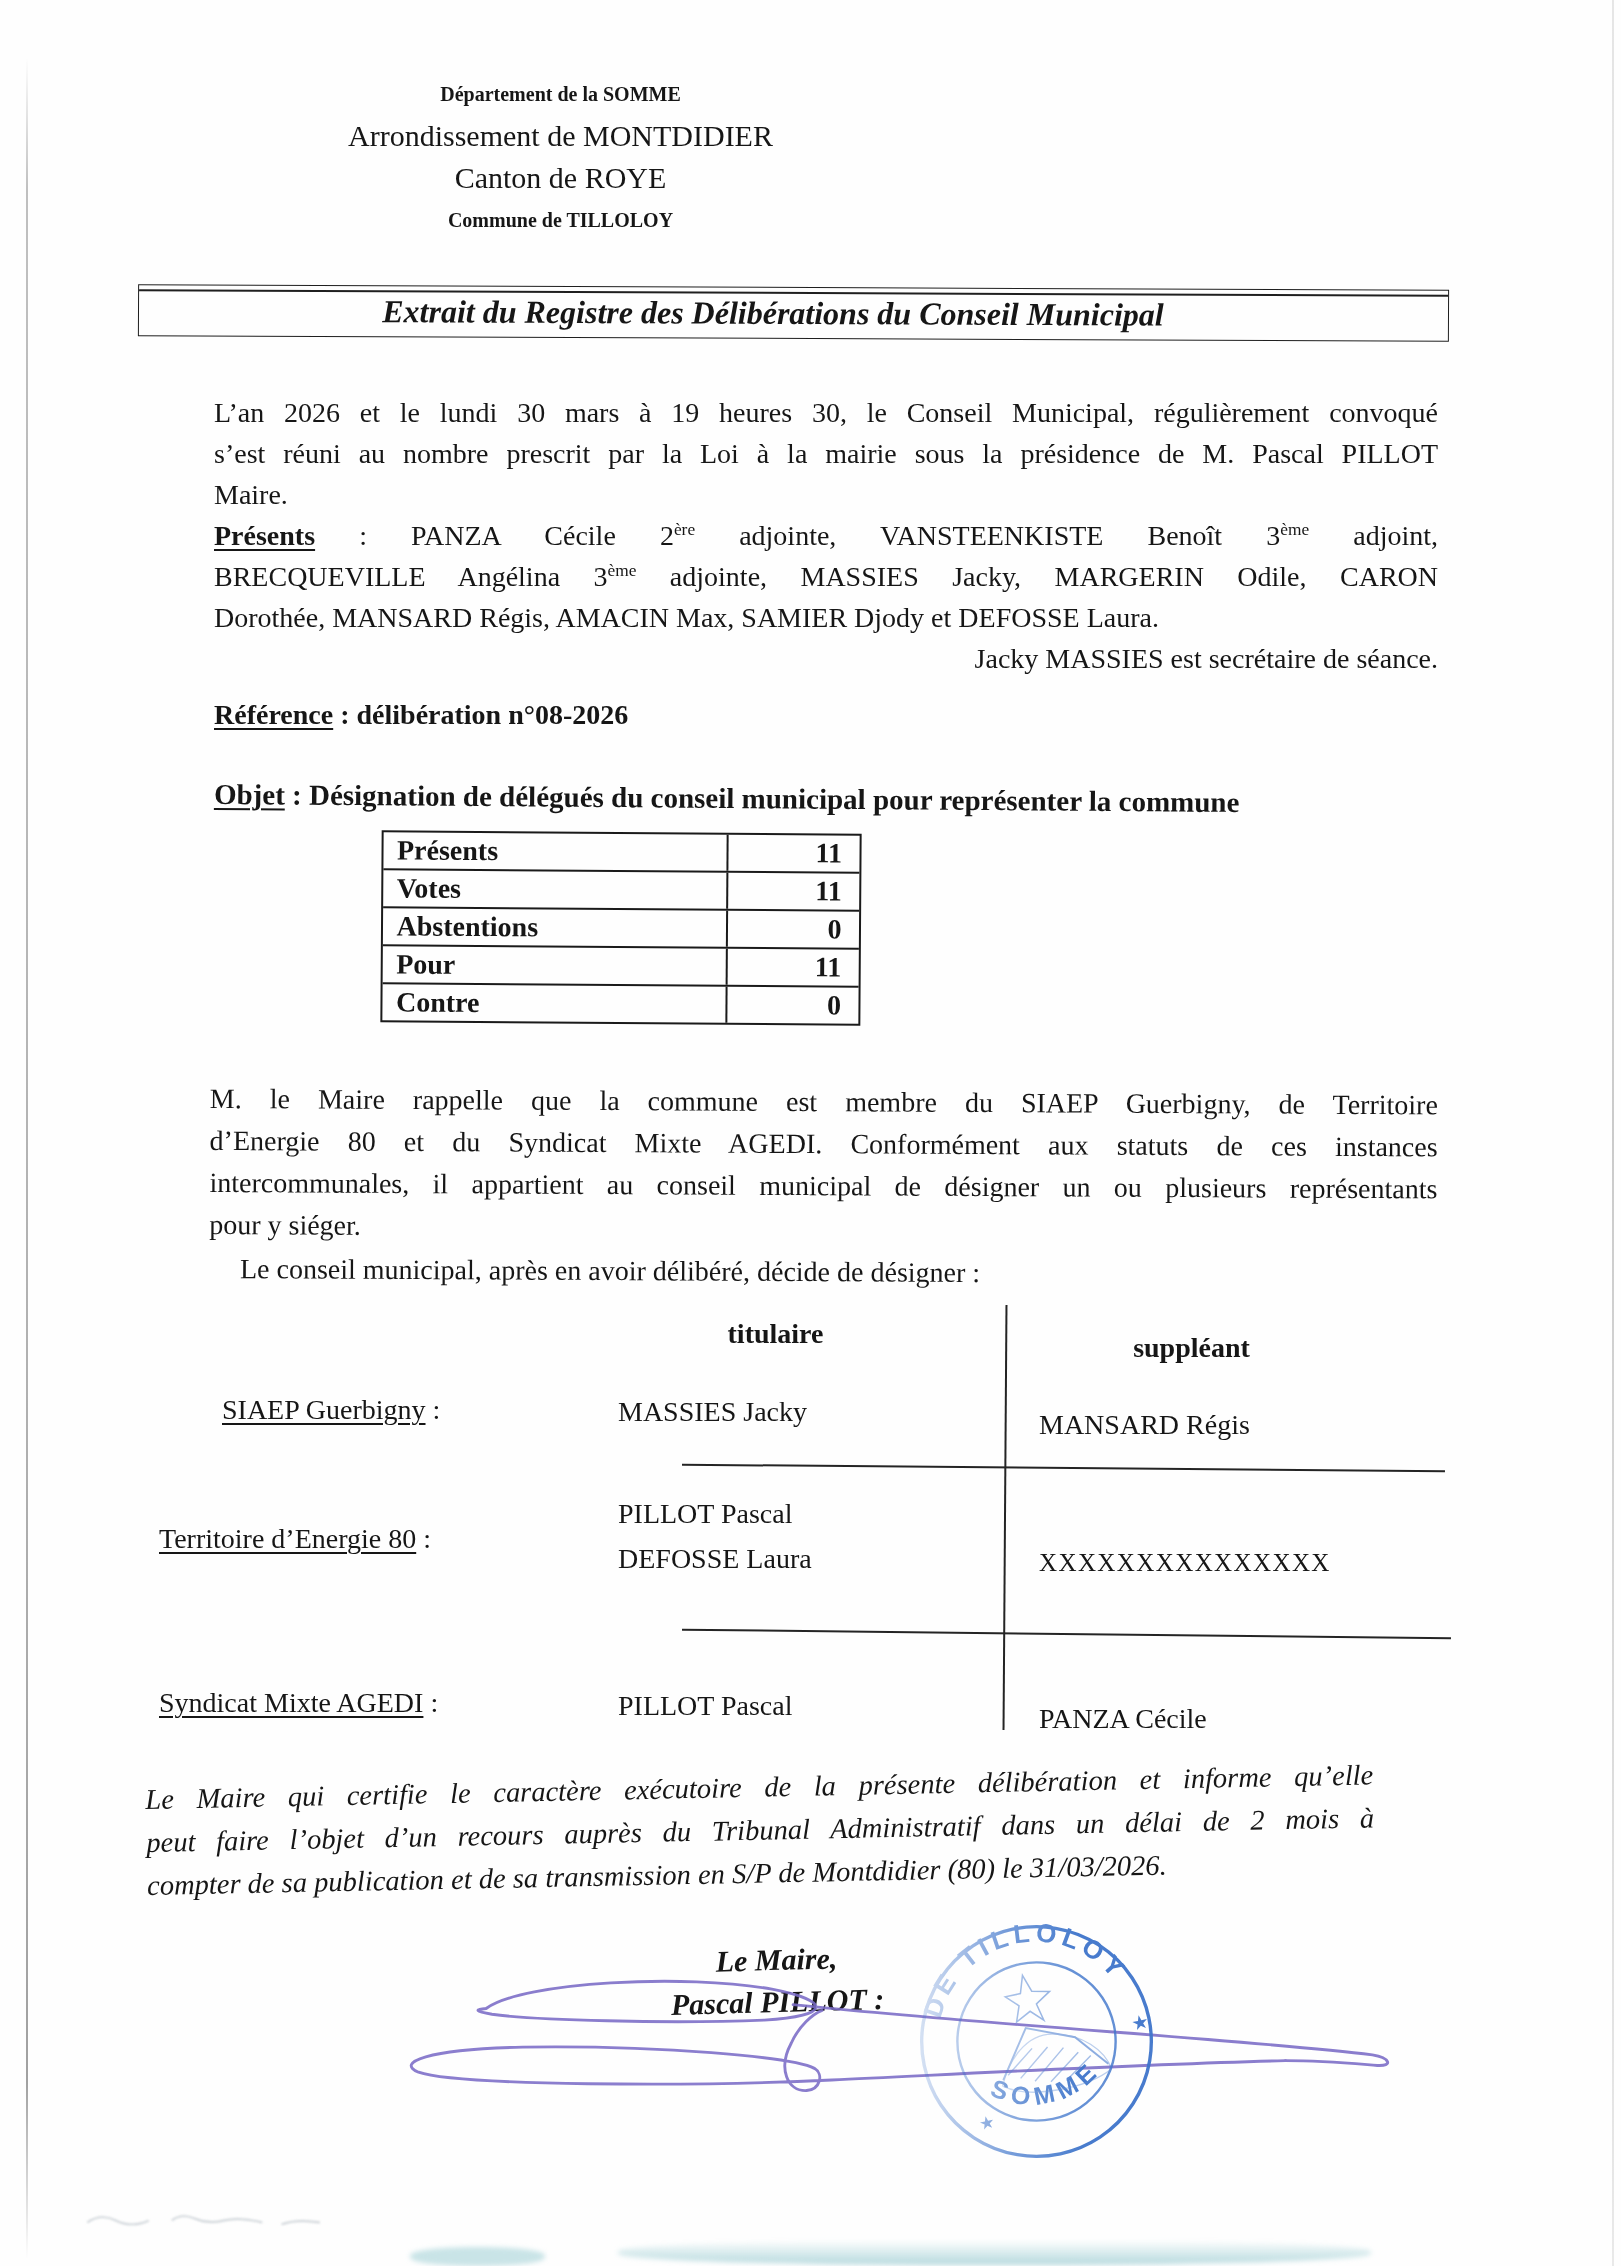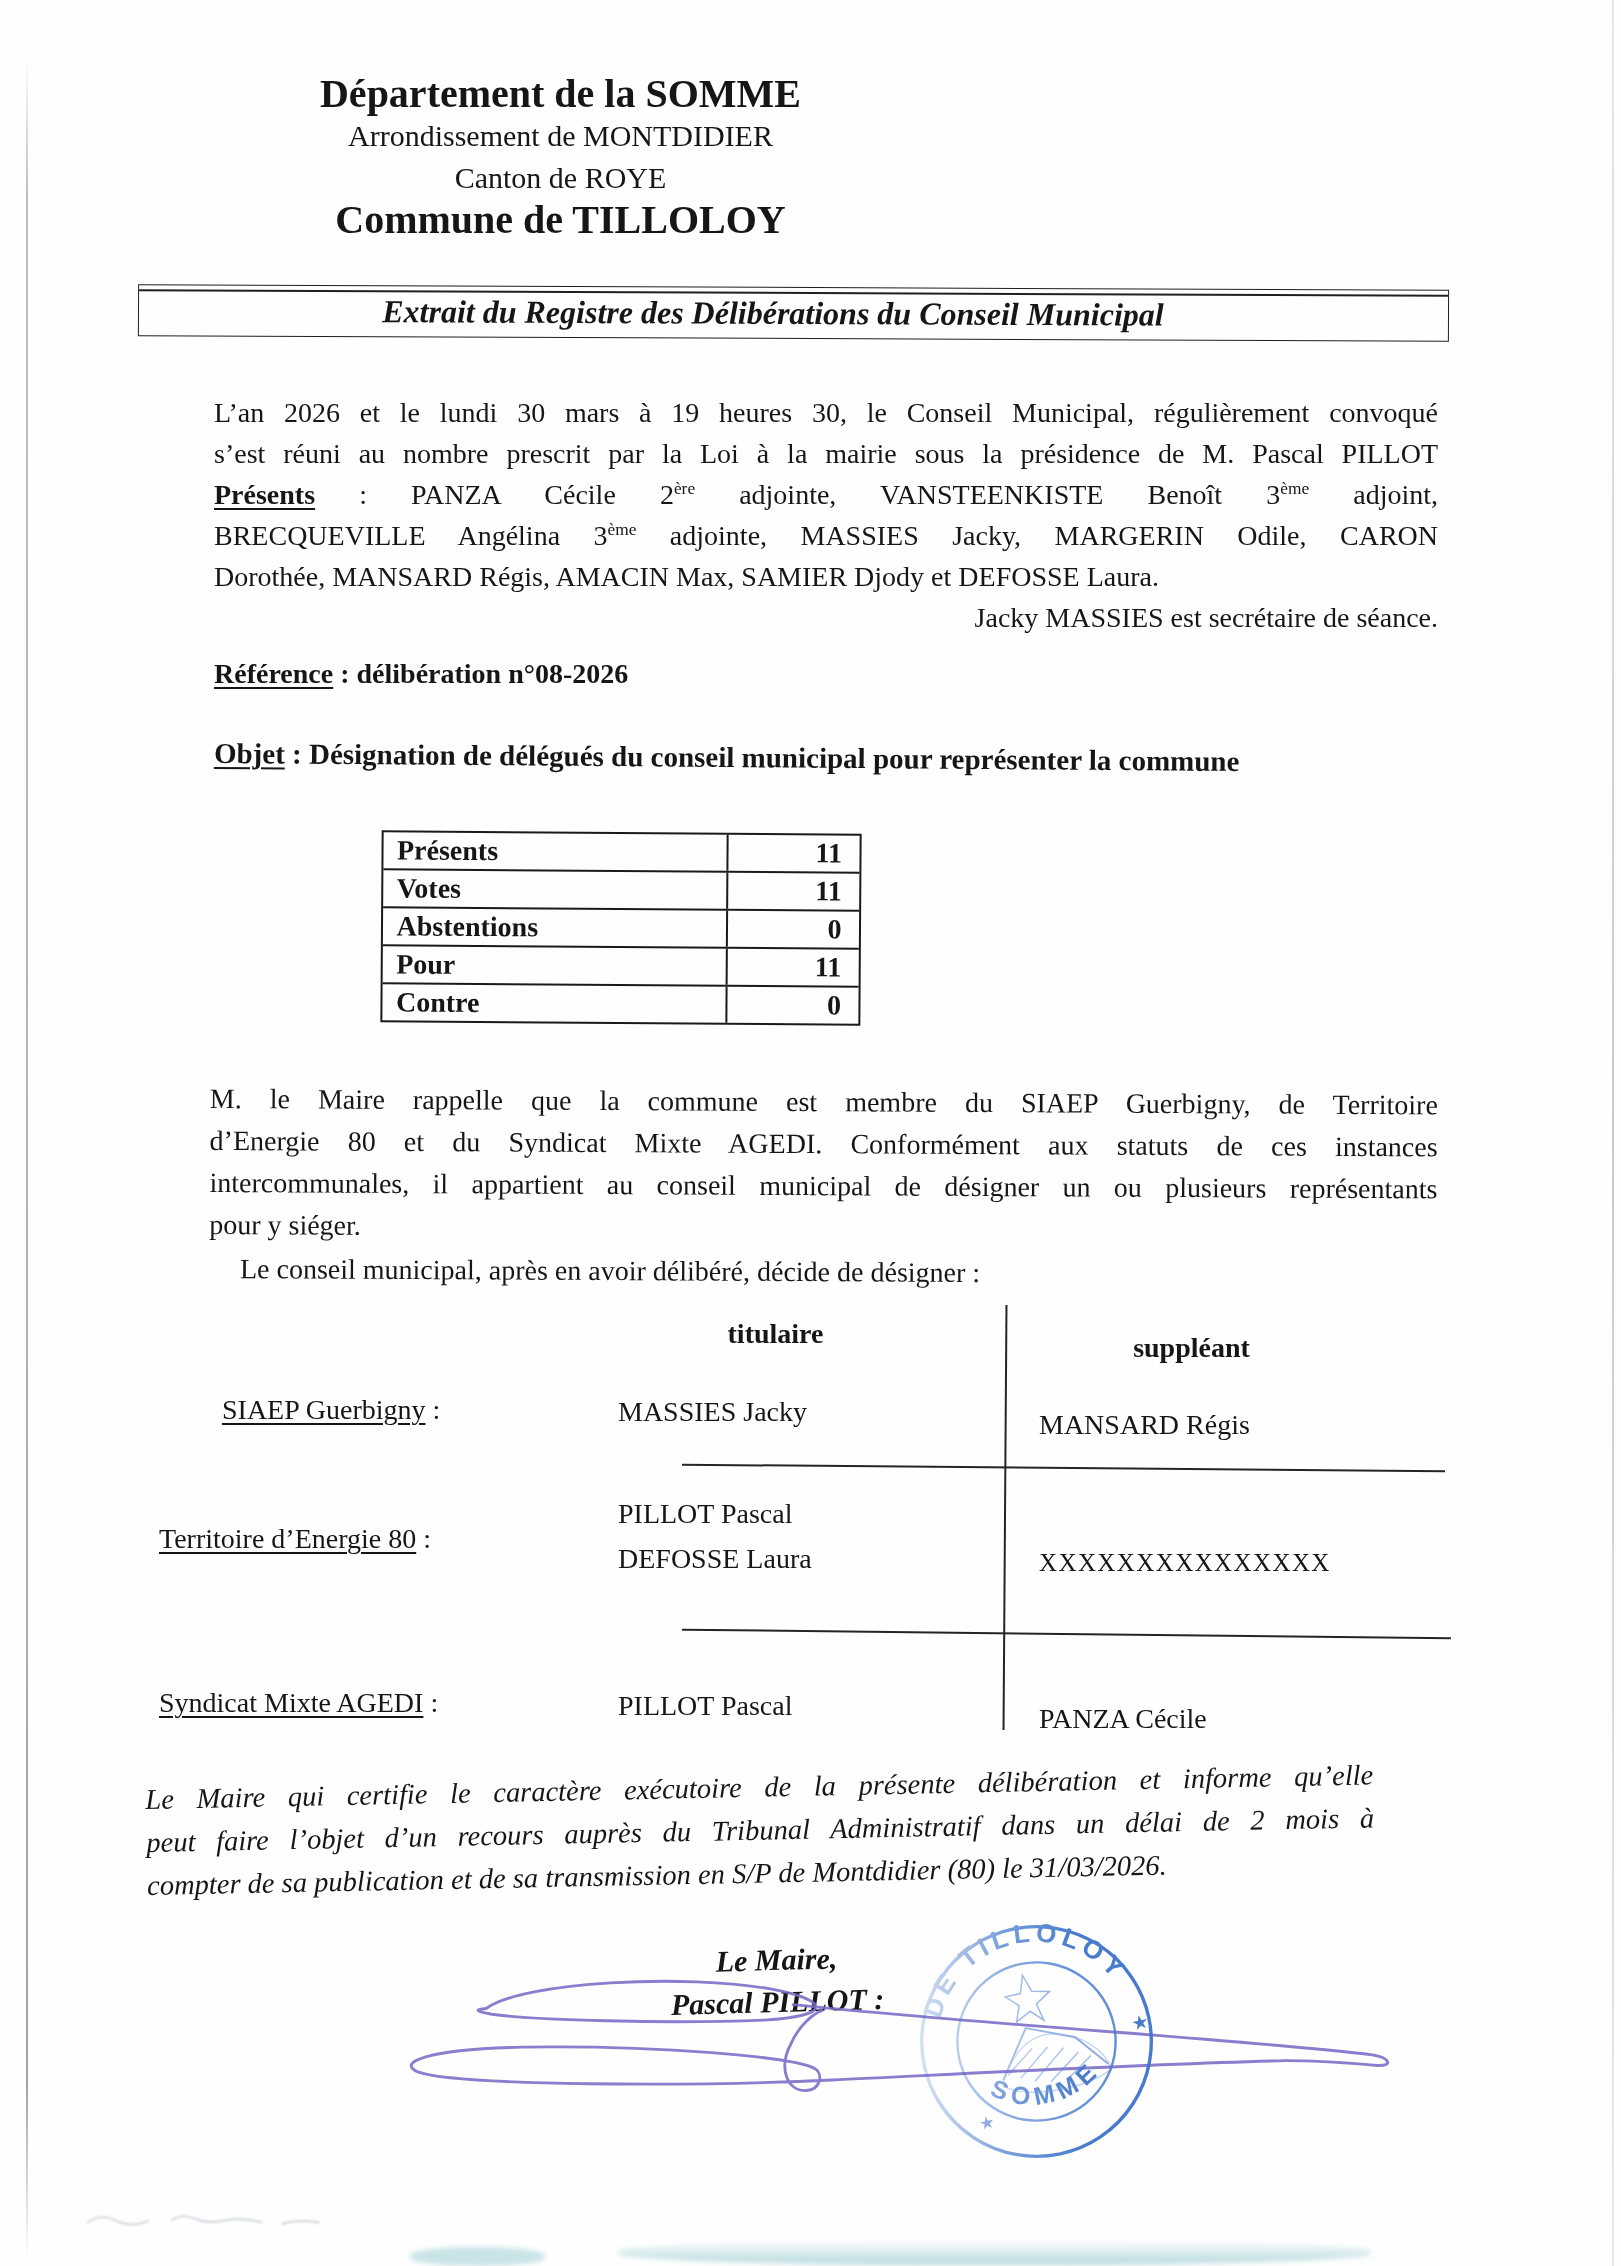--- a/index.html
+++ b/index.html
@@ -13,21 +13,21 @@
     background:linear-gradient(to bottom,rgba(130,130,130,0),rgba(115,115,115,.45) 6%,rgba(100,100,100,.5) 60%,rgba(85,85,85,.55) 92%,rgba(120,120,120,0));}
   .edge-right{position:absolute;left:1612px;top:0;width:1.9px;height:2266px;
     background:linear-gradient(to bottom,rgba(160,160,160,.25),rgba(140,140,140,.45) 50%,rgba(150,150,150,.2));}
   .smudge-teal-1{position:absolute;left:618px;top:2240px;width:753px;height:25px;border-radius:45%;
     background:linear-gradient(to bottom,rgba(150,205,210,0),rgba(122,188,196,.55));filter:blur(2.9px);}
   .smudge-teal-2{position:absolute;left:410px;top:2247px;width:135px;height:19.3px;border-radius:45%;
     background:rgba(138,198,204,.45);filter:blur(2.9px);}
   .smudge-gray{position:absolute;left:79px;top:2209px;filter:blur(0.8px);opacity:.8;}
   
   .hdr{position:absolute;left:290px;top:73px;width:541px;text-align:center;font-size:30px;line-height:42px;}
-  .hdr .b{font-size:40px;font-weight:bold;}
+  .hdr .b{font-size:20px;font-weight:bold;}
   
   .title-box{position:absolute;left:138px;top:287px;width:1311px;height:52px;box-sizing:border-box;
     border:1.9px solid #1f1f1f;transform:rotate(.25deg);display:flex;align-items:center;justify-content:center;}
   .title-inner-line{position:absolute;left:0;top:3.9px;width:100%;height:1.9px;background:#1f1f1f;}
   .title-text{font-weight:bold;font-style:italic;font-size:32px;padding-right:41px;white-space:nowrap;}
   
   .body-block{position:absolute;left:214px;top:372px;width:1224px;font-size:28px;line-height:41px;margin-top:20px;}
   .jline{text-align:justify;text-align-last:justify;}
   .uline{font-weight:bold;text-decoration:underline;text-decoration-thickness:2.4px;text-underline-offset:3.9px;}
   sup{font-size:.62em;vertical-align:super;line-height:0;}
@@ -83,20 +83,21 @@
   </div>
 
   <div class="title-box">
     <div class="title-inner-line"></div>
     <span class="title-text">Extrait du Registre des Délibérations du Conseil Municipal</span>
   </div>
 
   <div class="body-block">
     <div class="jline">L’an 2026 et le lundi 30 mars à 19 heures 30, le Conseil Municipal, régulièrement convoqué</div>
     <div class="jline">s’est réuni au nombre prescrit par la Loi à la mairie sous la présidence de M. Pascal PILLOT</div>
+    <div>Maire.</div>
 
     <div class="jline"><span class="uline">Présents</span><span> : PANZA Cécile 2</span><sup>ère</sup><span> adjointe, VANSTEENKISTE Benoît 3</span><sup>ème</sup><span> adjoint,</span></div>
     <div class="jline"><span>BRECQUEVILLE Angélina 3</span><sup>ème</sup><span> adjointe, MASSIES Jacky, MARGERIN Odile, CARON</span></div>
     <div>Dorothée, MANSARD Régis, AMACIN Max, SAMIER Djody et DEFOSSE Laura.</div>
 
 
     <div class="secretary">Jacky MASSIES est secrétaire de séance.</div>
 
     <div class="ref-line"><span class="uline">Référence</span><span> : délibération n°08-2026</span></div>
 

